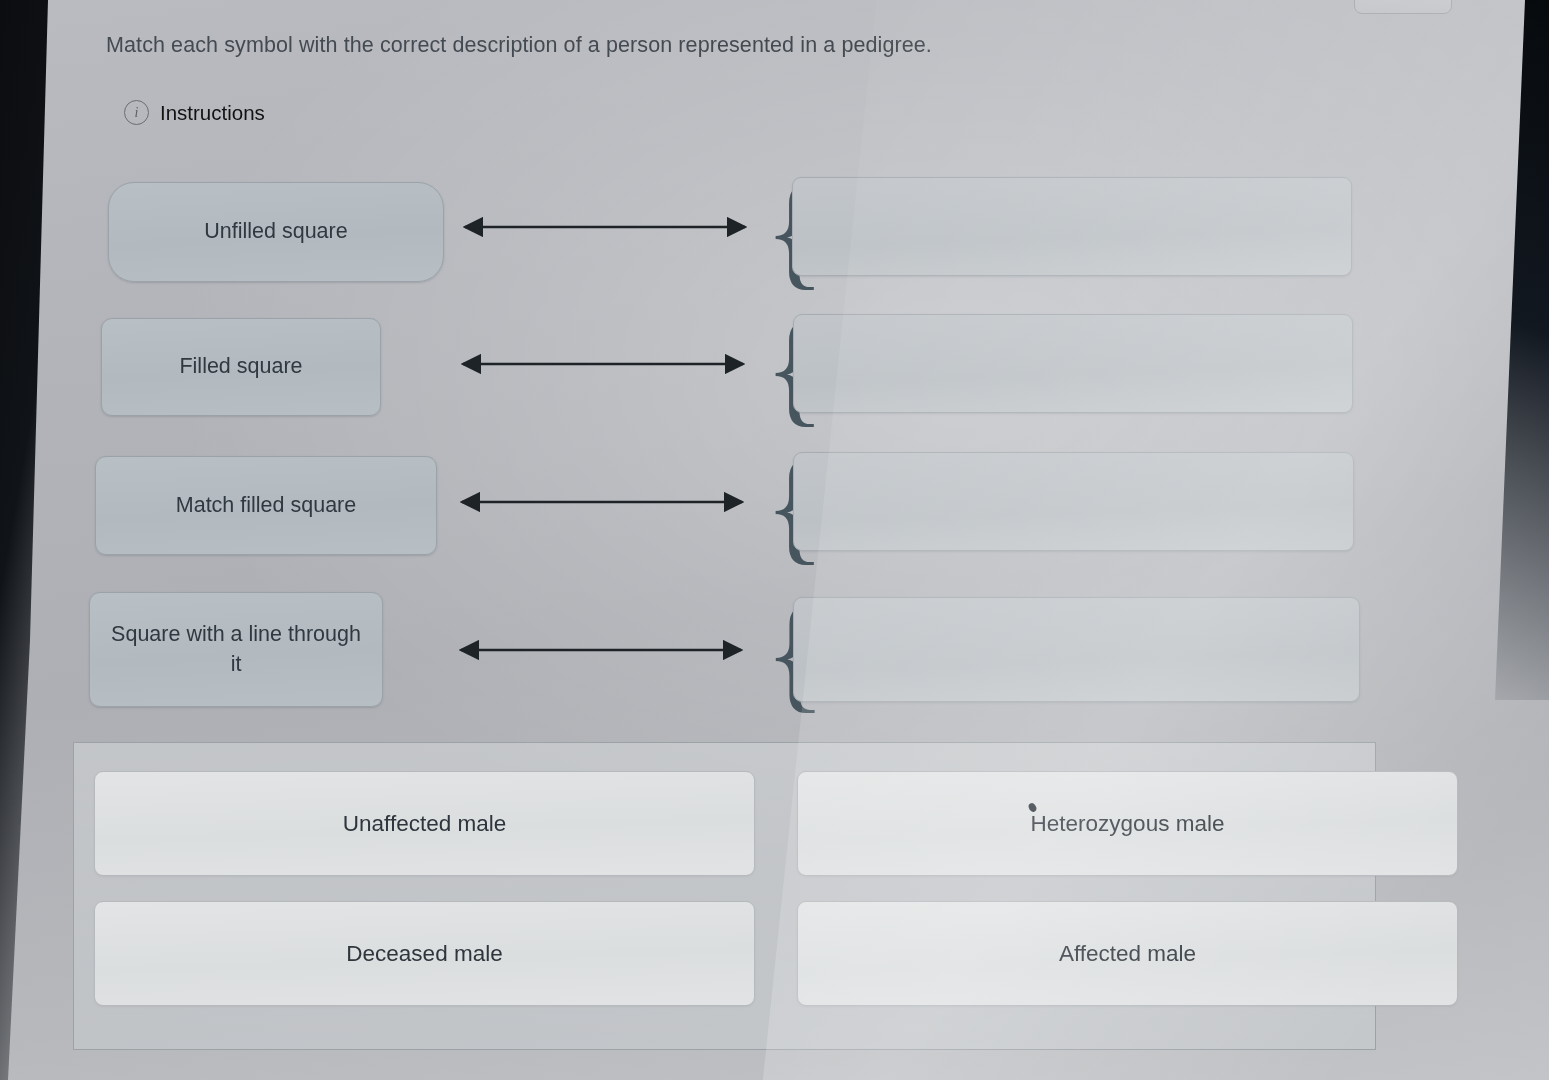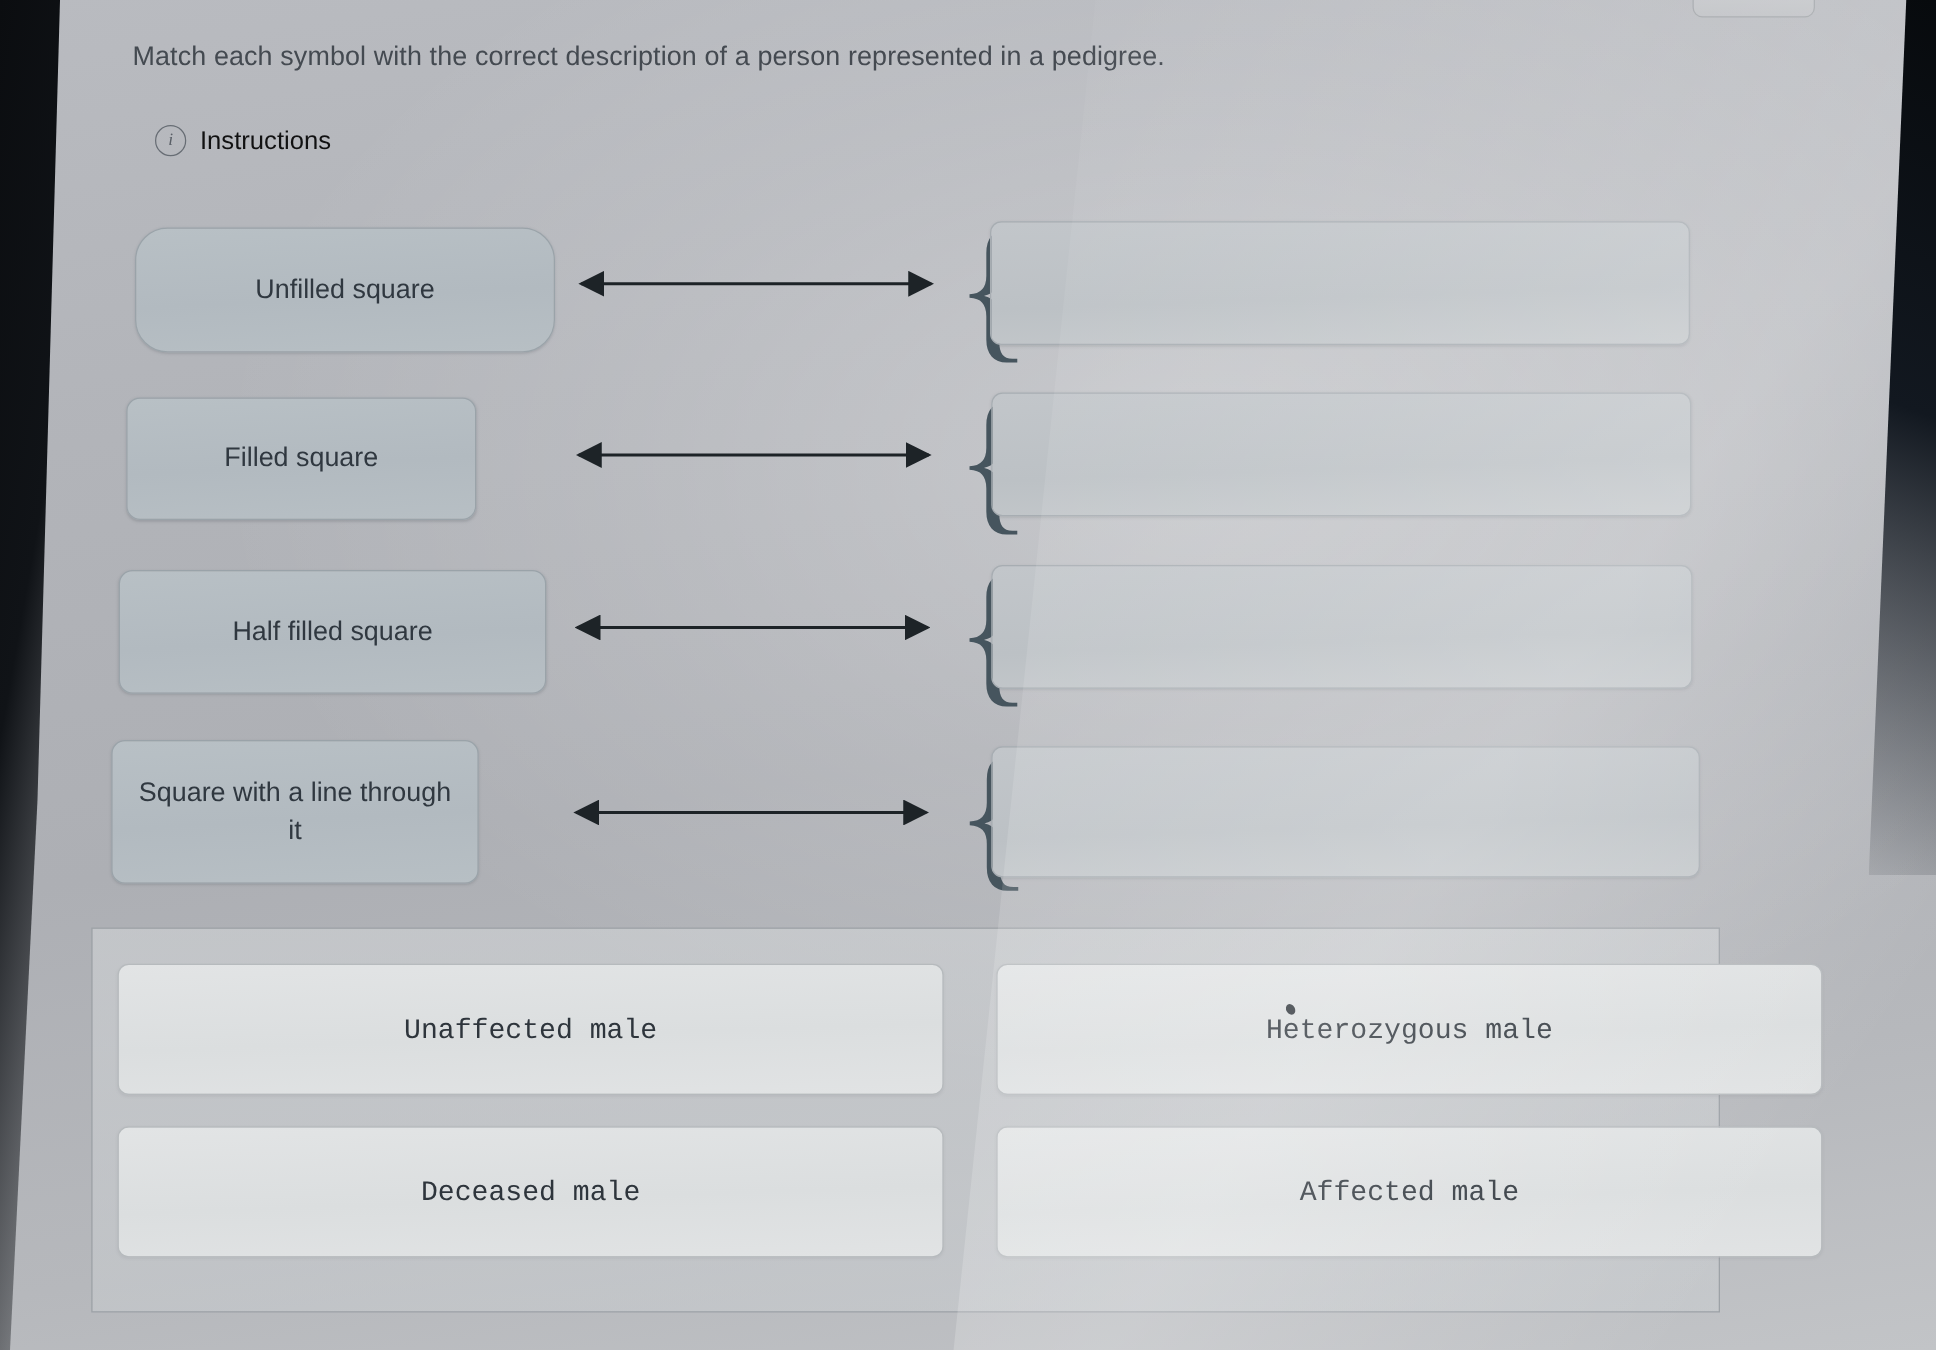--- a/index.html
+++ b/index.html
@@ -147,21 +147,20 @@
 
   
   #answer-bank {
     position: absolute;
     left: 73px; top: 742px;
     width: 1303px; height: 308px;
     border: 1.4px solid #9da2a7;
     background: linear-gradient(180deg, rgba(212,215,217,0.55), rgba(204,208,211,0.45));
     box-sizing: border-box;
     z-index: 12;
-    font-family: Liberation Mono, monospace;
   }
   #answer-grid {
     position: absolute;
     left: 20px; top: 28px;
     width: 1364px;
     display: grid;
     grid-template-columns: 661px 661px;
     column-gap: 42px;
     row-gap: 25px;
   }
@@ -241,21 +240,21 @@
         <line x1="10" y1="11" x2="290" y2="11" stroke="#1d2327" stroke-width="2.3" marker-start="url(#ahL2)" marker-end="url(#ahR2)"></line>
       </svg>
     </div>
 
     <div class="brace" style="left:764px; top:303px; font-size:128px;">{</div>
 
     <div class="drop-box" style="left:793px; top:314px; width:560px; height:99px;"></div>
   </div>
 
   <div class="row">
-    <div class="term-box" style="left:95px; top:456px; width:342px; height:99px;">Half filled square</div>
+    <div class="term-box" style="left:95px; top:456px; width:342px; height:99px;">Match filled square</div>
 
     <div class="arrow-wrap" style="left:452px; top:491px; width:300px; height:22px;">
       <svg width="300" height="22" viewBox="0 0 300 22">
         <defs>
           <marker id="ahR3" markerWidth="9" markerHeight="9" refX="8" refY="4.5" orient="auto">
             <path d="M0,0 L9,4.5 L0,9 z" fill="#1d2327"></path>
           </marker>
           <marker id="ahL3" markerWidth="9" markerHeight="9" refX="1" refY="4.5" orient="auto">
             <path d="M9,0 L0,4.5 L9,9 z" fill="#1d2327"></path>
           </marker>

